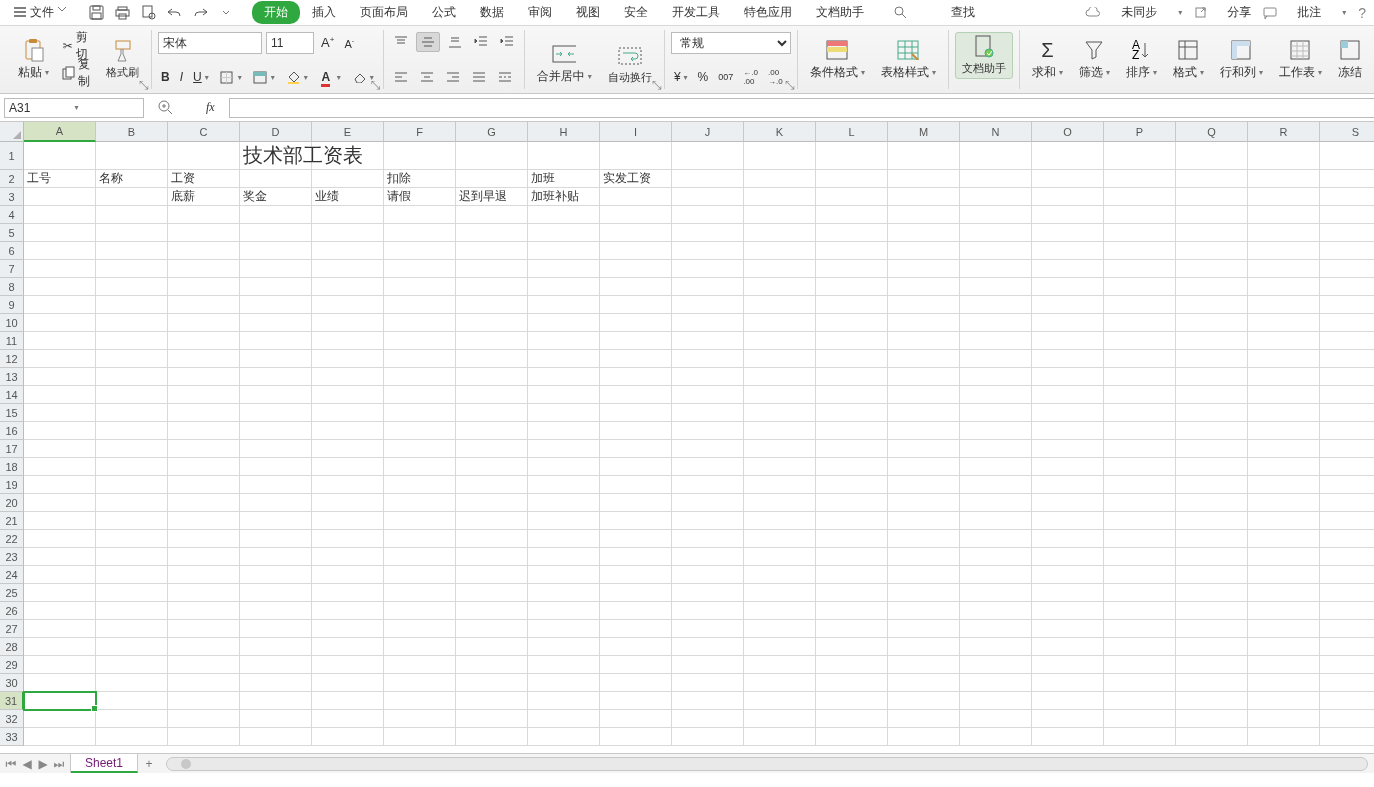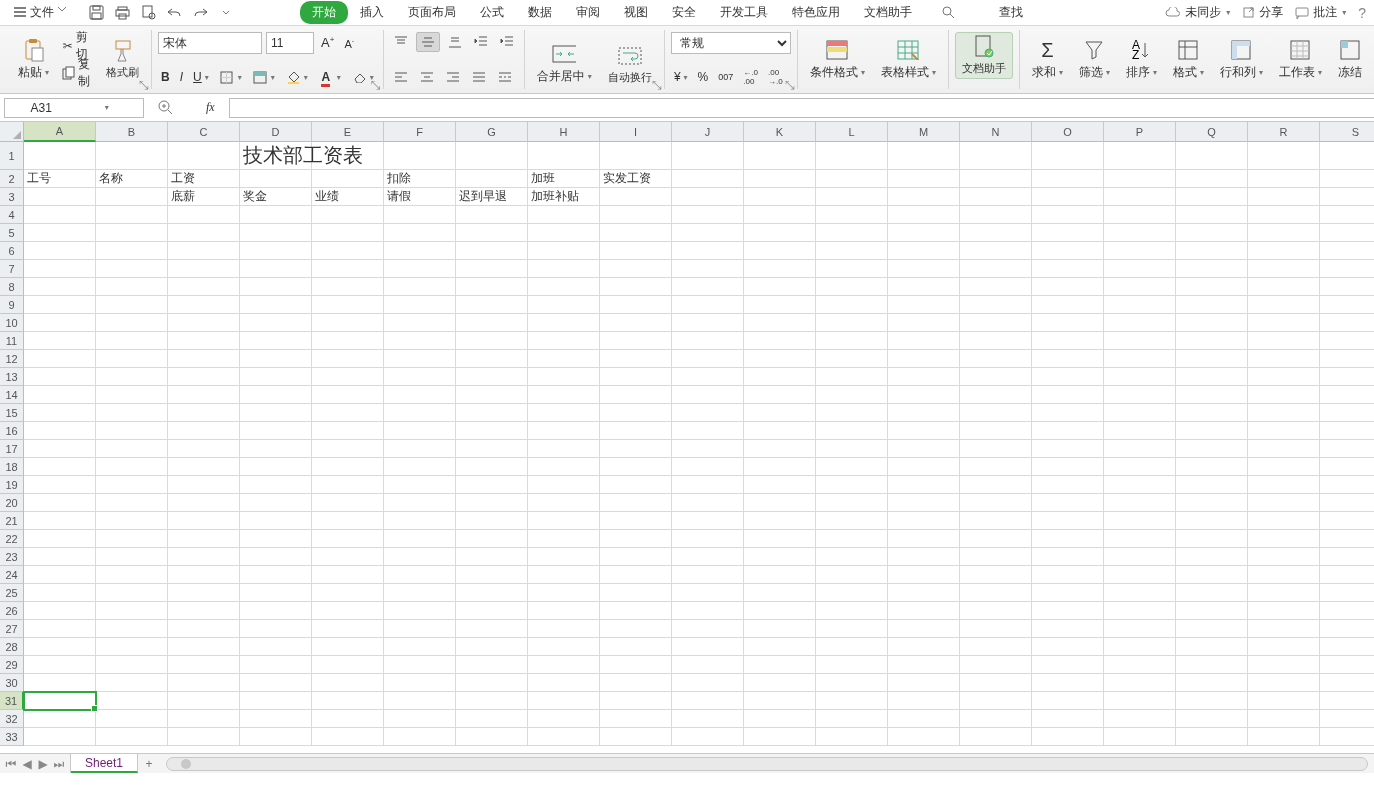--- a/index.html
+++ b/index.html
@@ -4,44 +4,44 @@
 <style>
 *{box-sizing:border-box;margin:0;padding:0;font-family:"Microsoft YaHei",Arial,sans-serif;font-size:12px;color:#333;}
 body{background:#fff;overflow:hidden;width:1374px;height:787px;}
 .menubar{height:26px;background:#fff;border-bottom:1px solid #d8d8d8;display:flex;align-items:center;padding:0 8px;gap:4px;}
 .menubar .file-btn{display:flex;align-items:center;gap:4px;padding:2px 6px;cursor:pointer;}
 .menubar .file-btn svg{width:12px;height:12px;}
 .menubar .qat{display:flex;align-items:center;gap:10px;margin-left:8px;}
 .menubar .qat .ic{width:16px;height:16px;display:flex;align-items:center;justify-content:center;cursor:pointer;color:#555;}
 .menubar .tabs{display:flex;align-items:center;gap:0;margin-left:14px;}
 .menubar .tab{padding:3px 12px;cursor:pointer;border-radius:10px;}
-.menubar .tab.active{background:#2ea83f;color:#fff;margin-left:48px;}
+.menubar .tab.active{background:#2ea83f;color:#fff;}
 .menubar .spacer{flex:1;}
 .menubar .right{display:flex;align-items:center;gap:12px;}
-.menubar .right .btn{display:flex;align-items:center;gap:4px;cursor:pointer;color:#555;}
+.menubar .right .btn{display:flex;align-items:center;gap:20px;cursor:pointer;color:#555;}
 .menubar .search{display:flex;align-items:center;gap:4px;cursor:text;color:#555;}
 
 .ribbon{height:68px;background:linear-gradient(#f7f7f7,#efefef);border-bottom:1px solid #c8c8c8;display:flex;align-items:stretch;padding:4px 6px;gap:0;}
 .group{display:flex;flex-direction:column;justify-content:space-between;padding:2px 6px;border-right:1px solid #d4d4d4;position:relative;}
 .group:last-child{border-right:none;}
 .row{display:flex;align-items:center;gap:4px;}
 .big{display:flex;flex-direction:column;align-items:center;justify-content:center;gap:2px;padding:2px 6px;cursor:pointer;border-radius:3px;}
 .big.active{background:#dfe9dd;border:1px solid #b7d1b4;}
 .big .ic{width:24px;height:24px;display:flex;align-items:center;justify-content:center;}
 .big .lbl{font-size:11px;white-space:nowrap;display:flex;align-items:center;gap:2px;}
 .small{height:20px;display:flex;align-items:center;gap:2px;padding:1px 3px;cursor:pointer;border-radius:2px;}
 .small .ic{width:16px;height:16px;display:flex;align-items:center;justify-content:center;}
 .small.active{background:#d8d8d8;border:1px solid #bbb;}
 select,.combo{height:22px;border:1px solid #bbb;background:#fff;font-size:12px;padding:0 4px;}
 .launcher{position:absolute;bottom:1px;right:2px;width:10px;height:10px;cursor:pointer;color:#888;}
 .drop{font-size:8px;color:#777;margin-left:1px;}
 
 .formulabar{height:28px;border-bottom:1px solid #c8c8c8;display:flex;align-items:center;background:#fff;}
 .namebox{width:140px;height:20px;margin:0 4px;border:1px solid #bbb;display:flex;align-items:center;justify-content:space-between;padding:0 4px;background:#fff;}
-.namebox span{flex:1;text-align:center;}
+.namebox span{flex:1;text-align:left;}
 .fx-icons{display:flex;align-items:center;gap:10px;padding:0 10px;}
 .fx-input{flex:1;height:20px;border:1px solid #bbb;border-right:none;margin-left:4px;}
 
 .grid-wrap{position:relative;height:631px;overflow:hidden;background:#fff;}
 .corner{position:absolute;left:0;top:0;width:24px;height:20px;background:#eceff1;border-right:1px solid #bcbcbc;border-bottom:1px solid #bcbcbc;}
 .corner::after{content:"";position:absolute;right:2px;bottom:2px;border-style:solid;border-width:0 0 8px 8px;border-color:transparent transparent #b0b0b0 transparent;}
 .colheads{position:absolute;left:24px;top:0;height:20px;display:flex;}
 .ch{width:72px;height:20px;background:#eceff1;border-right:1px solid #c8c8c8;border-bottom:1px solid #bcbcbc;display:flex;align-items:center;justify-content:center;font-size:11px;color:#555;cursor:pointer;}
 .ch.sel{background:#d6e4c5;border-bottom:2px solid #2ea83f;}
 .rowheads{position:absolute;left:0;top:20px;width:24px;}

